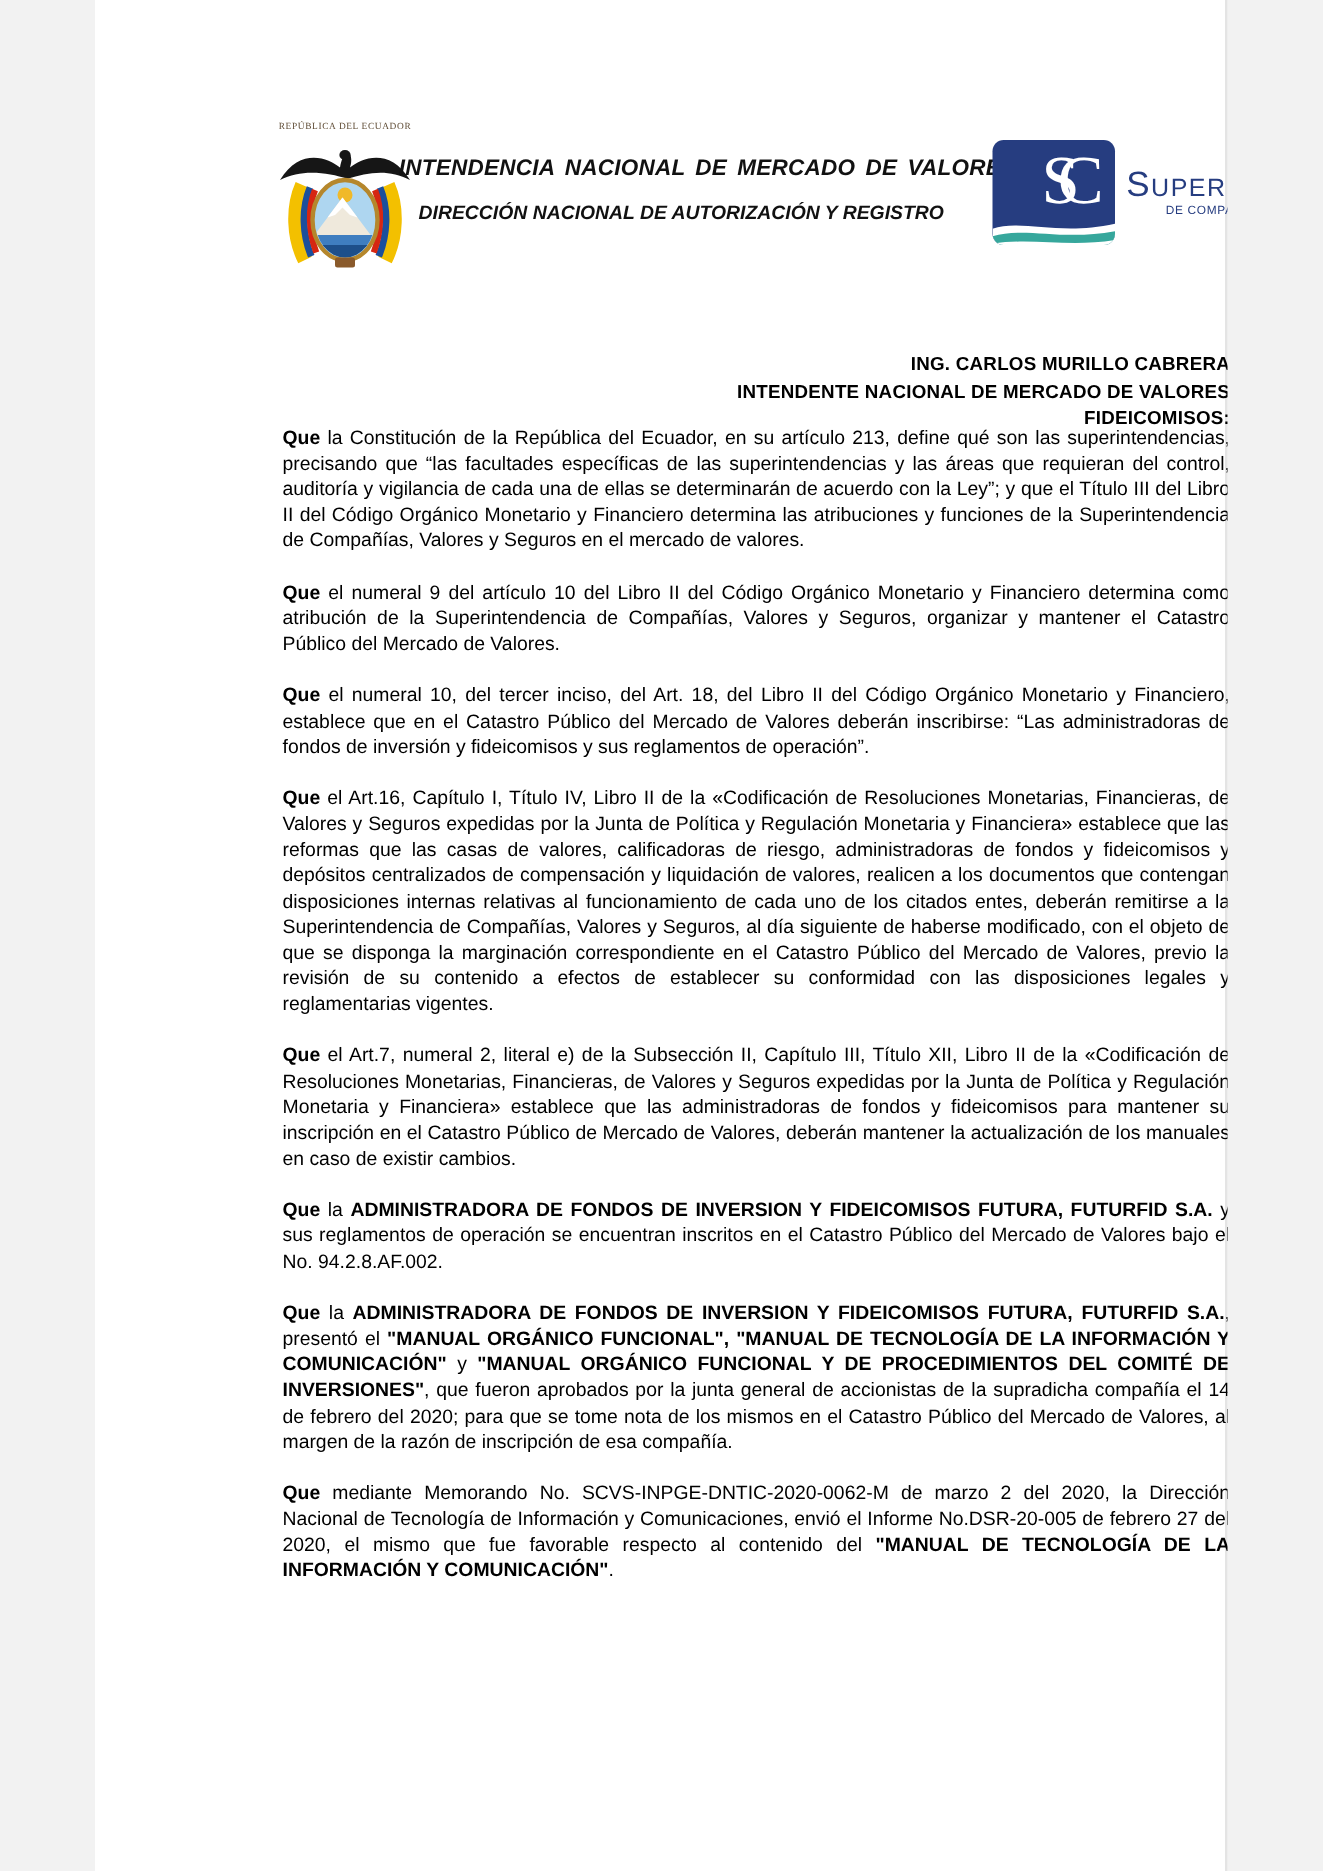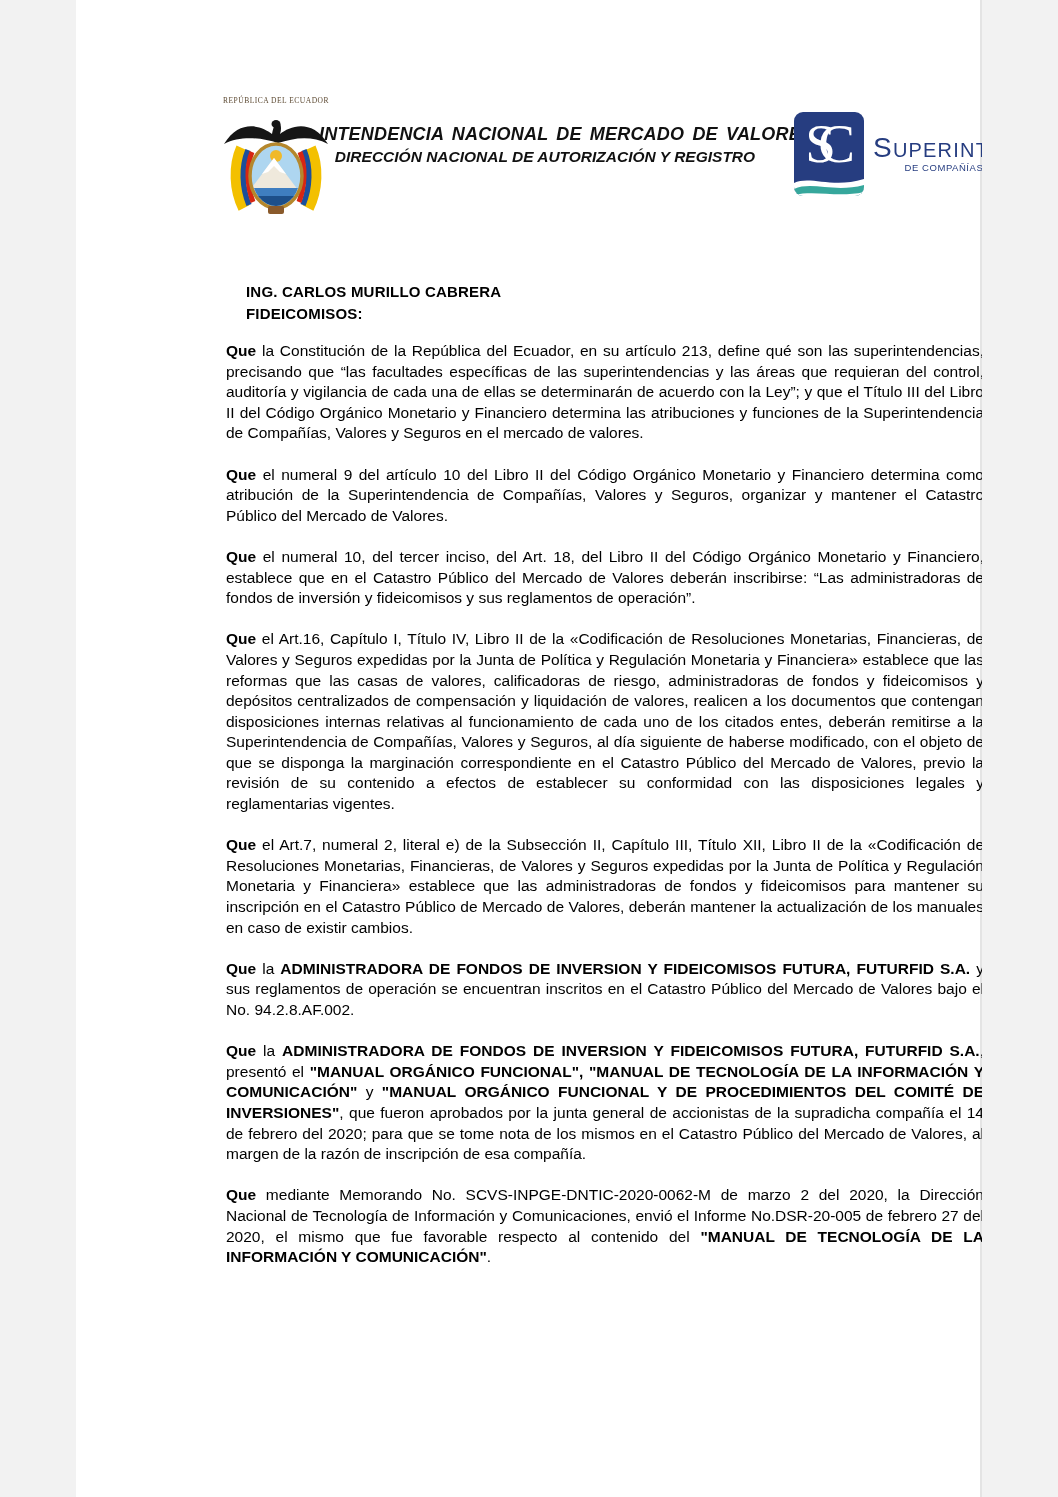--- a/index.html
+++ b/index.html
@@ -25,46 +25,46 @@
   .coat-caption{
     font-family:"Liberation Serif",serif;
     font-size:7.5px;letter-spacing:.5px;color:#5d4a33;white-space:nowrap;
   }
   .coat svg{display:block;margin:1px auto 0;}
   .head-center{
     position:absolute;left:243px;top:124px;width:452px;
     text-align:center;font-style:italic;font-weight:bold;color:#111;
   }
   .head-line1{font-size:18px;letter-spacing:.2px;word-spacing:3px;white-space:nowrap;}
-  .head-line2{font-size:15.5px;margin-top:3px;white-space:nowrap;}
+  .head-line2{font-size:15.5px;margin-top:17px;white-space:nowrap;}
   .sc-logo{position:absolute;left:718px;top:112px;display:flex;}
   .sc-badge{
     position:relative;width:70px;height:84px;
-    background:var(--navy);border-radius:9px;overflow:hidden;flex:0 0 auto;
+    background:var(--navy);border-radius:9px;overflow:hidden;flex:0 0 auto;padding-left:28px;
   }
   .sc-monogram{
     font-family:"Liberation Serif",serif;color:#fff;
     font-size:55px;line-height:64px;text-align:center;
     letter-spacing:-.32em;padding-right:.28em;
   }
   .sc-wave{position:absolute;bottom:0;left:0;width:100%;height:22px;}
   .sc-text{margin-left:9px;padding-top:24px;color:var(--navy);font-family:Liberation Sans, sans-serif;white-space:nowrap;}
   .sc-name{font-size:20px;letter-spacing:1.2px;line-height:24px;}
   .sc-name::first-letter{font-size:28px;}
   .sc-sub{font-size:9.5px;letter-spacing:.55px;text-align:right;}
   
   .doc-title{
     position:absolute;left:150px;top:229px;width:758px;
     padding-left:20px;box-sizing:border-box;
     text-align:center;font-size:22.5px;font-weight:bold;letter-spacing:.2px;
   }
   .subheader{
     position:absolute;left:150px;top:281px;width:758px;
     padding-left:20px;box-sizing:border-box;
-    text-align:left;font-weight:bold;font-size:15px;line-height:21.5px;letter-spacing:.2px;
+    text-align:right;font-weight:bold;font-size:15px;line-height:21.5px;letter-spacing:.2px;
   }
   
   .doc-body{
     position:absolute;left:150px;top:341px;width:758px;
     font-size:15.5px;line-height:20.6px;text-align:justify;
   }
   .doc-body p{margin:0 0 20.6px 0;}
   
   .page-number{position:absolute;left:981px;top:1392px;font-size:14.5px;color:#1f3864;}
 </style>
@@ -121,20 +121,21 @@
     </div>
     <div class="sc-text">
       <div class="sc-name">SUPERINTENDENCIA</div>
       <div class="sc-sub">DE COMPAÑÍAS, VALORES Y SEGUROS</div>
     </div>
   </div>
 
 
   <div class="subheader">
     <div>ING. CARLOS MURILLO CABRERA</div>
+    <div>INTENDENTE NACIONAL DE MERCADO DE VALORES</div>
     <div>FIDEICOMISOS:</div>
   </div>
 
   <main class="doc-body">
     <p><span style="font-weight: bold;">Que</span><span> la Constitución de la República del Ecuador, en su artículo 213, define qué son las superintendencias, precisando que “las facultades específicas de las superintendencias y las áreas que requieran del control, auditoría y vigilancia de cada una de ellas se determinarán de acuerdo con la Ley”; y que el Título III del Libro II del Código Orgánico Monetario y Financiero determina las atribuciones y funciones de la Superintendencia de Compañías, Valores y Seguros en el mercado de valores.</span></p>
     <p><span style="font-weight: bold;">Que</span><span> el numeral 9 del artículo 10 del Libro II del Código Orgánico Monetario y Financiero determina como atribución de la Superintendencia de Compañías, Valores y Seguros, organizar y mantener el Catastro Público del Mercado de Valores.</span></p>
     <p><span style="font-weight: bold;">Que</span><span> el numeral 10, del tercer inciso, del Art. 18, del Libro II del Código Orgánico Monetario y Financiero, establece que en el Catastro Público del Mercado de Valores deberán inscribirse: “Las administradoras de fondos de inversión y fideicomisos y sus reglamentos de operación”.</span></p>
     <p><span style="font-weight: bold;">Que</span><span> el Art.16, Capítulo I, Título IV, Libro II de la «Codificación de Resoluciones Monetarias, Financieras, de Valores y Seguros expedidas por la Junta de Política y Regulación Monetaria y Financiera» establece que las reformas que las casas de valores, calificadoras de riesgo, administradoras de fondos y fideicomisos y depósitos centralizados de compensación y liquidación de valores, realicen a los documentos que contengan disposiciones internas relativas al funcionamiento de cada uno de los citados entes, deberán remitirse a la Superintendencia de Compañías, Valores y Seguros, al día siguiente de haberse modificado, con el objeto de que se disponga la marginación correspondiente en el Catastro Público del Mercado de Valores, previo la revisión de su contenido a efectos de establecer su conformidad con las disposiciones legales y reglamentarias vigentes.</span></p>
     <p><span style="font-weight: bold;">Que</span><span> el Art.7, numeral 2, literal e) de la Subsección II, Capítulo III, Título XII, Libro II de la «Codificación de Resoluciones Monetarias, Financieras, de Valores y Seguros expedidas por la Junta de Política y Regulación Monetaria y Financiera» establece que las administradoras de fondos y fideicomisos para mantener su inscripción en el Catastro Público de Mercado de Valores, deberán mantener la actualización de los manuales en caso de existir cambios.</span></p>
     <p><span style="font-weight: bold;">Que</span><span> la </span><span style="font-weight: bold;">ADMINISTRADORA DE FONDOS DE INVERSION Y FIDEICOMISOS FUTURA, FUTURFID S.A.</span><span> y sus reglamentos de operación se encuentran inscritos en el Catastro Público del Mercado de Valores bajo el No. 94.2.8.AF.002.</span></p>

